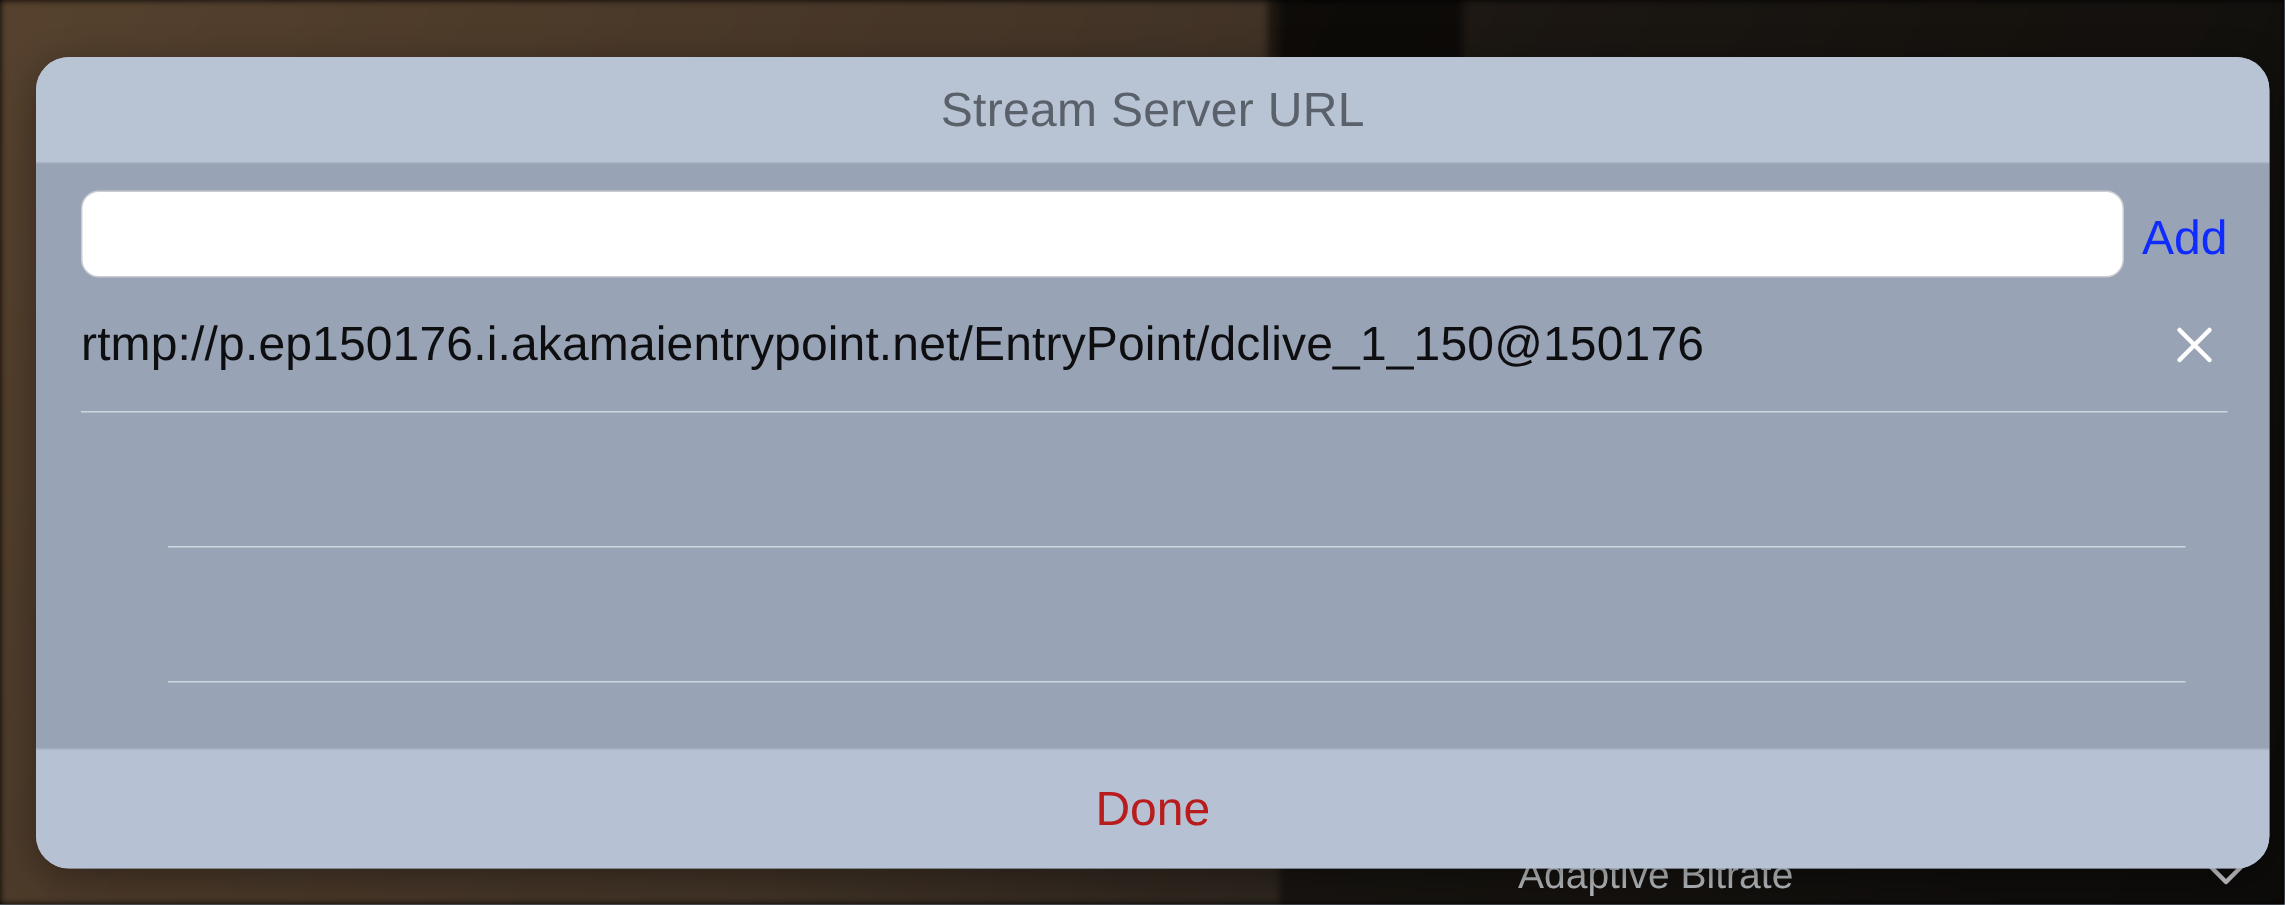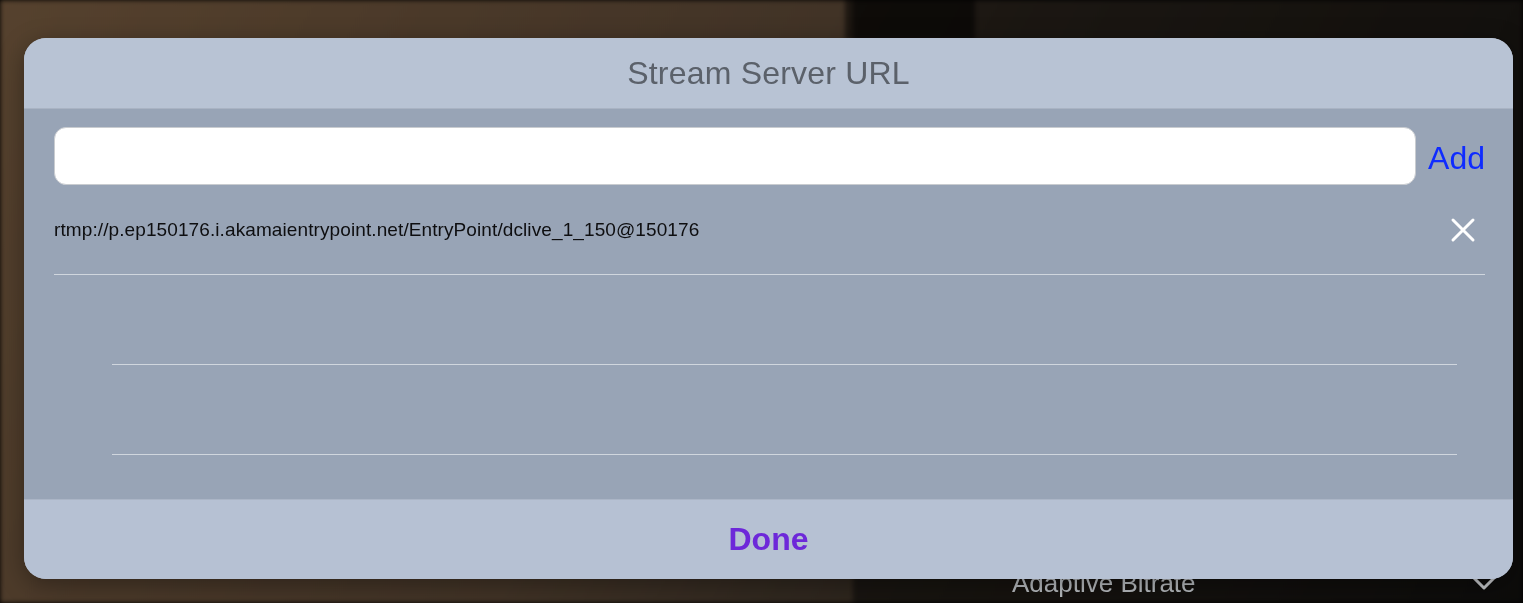--- a/index.html
+++ b/index.html
@@ -89,38 +89,38 @@
       padding-left: 0; padding-right: 0;
     }
     .list-row {
       display: flex; align-items: center; justify-content: space-between;
       height: 90px;
       border-bottom: 1px solid rgba(255,255,255,.55);
     }
     .list-row.empty { height: 90px; }
     .list-row:last-child { border-bottom: 1px solid rgba(255,255,255,.55); }
     .list-text {
-      font-size: 19px; color: #0e0e10; letter-spacing: .1px;
+      font-size: 32px; color: #0e0e10; letter-spacing: .1px;
     }
     .close-btn {
       width: 44px; height: 44px; display: flex; align-items: center; justify-content: center;
       background: none; border: none; cursor: pointer; color: #fff;
     }
     .close-btn svg { display: block; }
     .modal-footer {
       height: 80px;
       background: #b6c1d3;
       border-top: 1px solid rgba(0,0,0,.06);
       display: flex; align-items: center; justify-content: center;
     }
     .done-btn {
       background: none; border: none; cursor: pointer;
-      color: #6d28d9;
+      color: #b91c1c;
       font-size: 32px;
-      font-weight: 700;
+      font-weight: 400;
     }
     .rule-wrap{ margin: 0 28px 0 58px; }
   </style>
 </head>
 <body>
 
 <div class="bg"></div>
 
 <div class="under-row">
   <span class="ur-label">Adaptive Bitrate</span>

